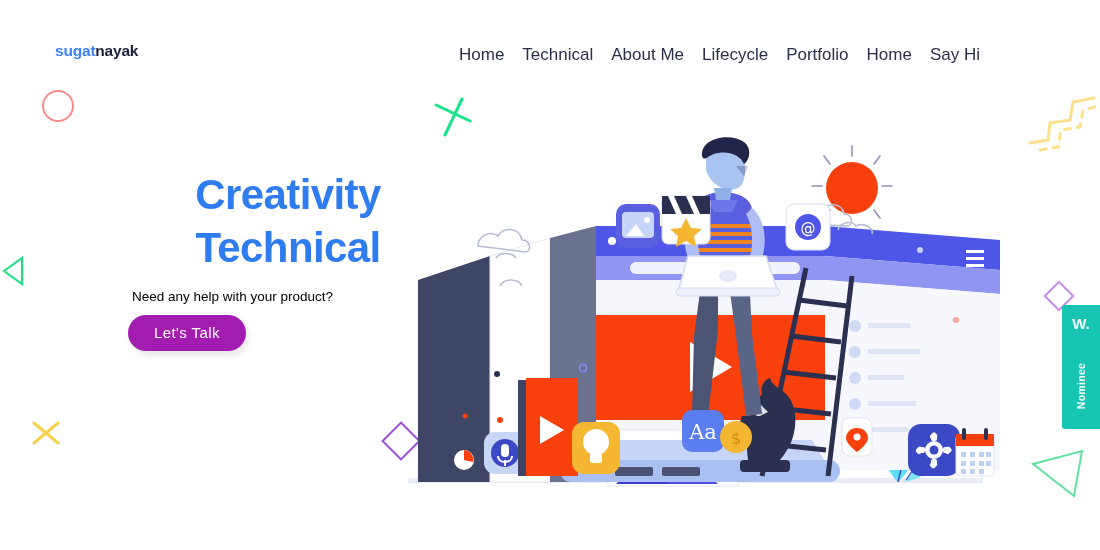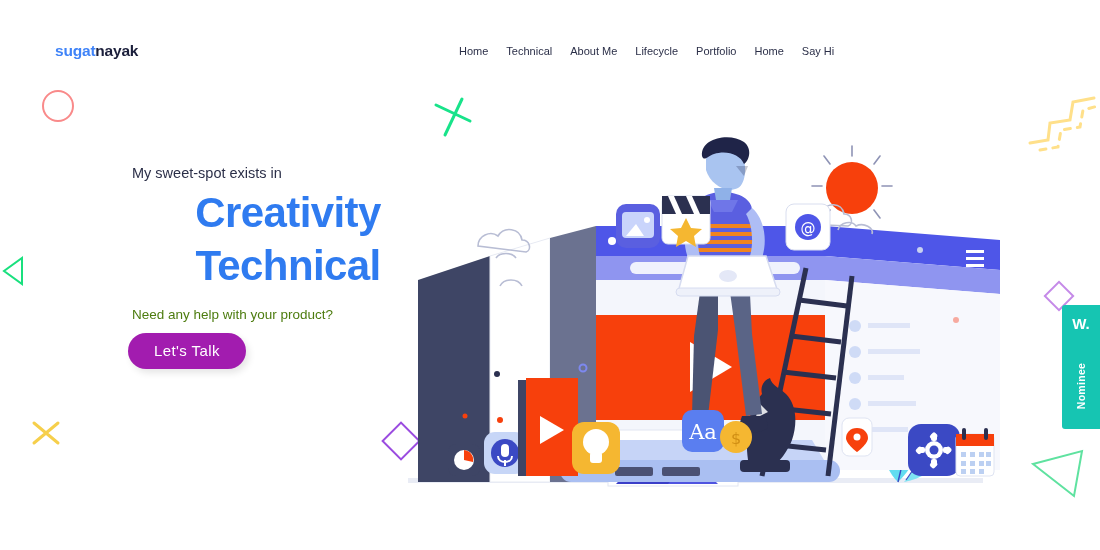--- a/index.html
+++ b/index.html
@@ -20,34 +20,34 @@
   .logo {
     position: absolute; left: 55px; top: 42px;
     font-size: 15.5px; font-weight: bold; letter-spacing: -0.2px;
     white-space: nowrap;
   }
   .logo .lg-a { color: #3f83f8; }
   .logo .lg-b { color: #1b1f3b; }
 
   .nav { position: absolute; left: 440px; top: 41px; display: flex; align-items: center; }
   .nav a {
-    color: #2b2f48; font-size: 11px; text-decoration: none;
+    color: #2b2f48; font-size: 17px; text-decoration: none;
     padding: 4px 0; margin: 0 9px; white-space: nowrap;
   }
   .nav a:first-child { margin-left: 19px; }
 
   
   .hero { position: absolute; left: 128px; top: 165px; width: 320px; }
   .eyebrow { font-size: 14.5px; color: #2b2f48; margin: 0 0 6px 4px; }
   .headline { margin: 4px; text-align: center; }
   .headline span {
     display: block; color: #2f7bf0; font-size: 42px; line-height: 1.25;
     font-weight: bold; letter-spacing: -0.6px;
   }
-  .subtext { font-size: 13.5px; color: #4d7c0f; margin: 15px 0 0 4px; }
+  .subtext { font-size: 13.5px; color: #000000; margin: 15px 0 0 4px; }
   .cta {
     display: inline-block; margin: 11px 0 0 0;
     background: #a21caf; color: #fff; border: none; border-radius: 22px;
     padding: 0 26px; height: 36px; line-height: 36px;
     font-size: 15px; font-family: "Liberation Sans", sans-serif;
     letter-spacing: 0.4px; cursor: pointer;
     box-shadow: 3px 4px 7px rgba(0,0,0,0.10);
   }
 
   
@@ -96,21 +96,20 @@
       <a href="#">Technical</a>
       <a href="#">About Me</a>
       <a href="#">Lifecycle</a>
       <a href="#">Portfolio</a>
       <a href="#">Home</a>
       <a href="#">Say Hi</a>
     </nav>
   </div>
 
   <div class="hero">
-    <p class="eyebrow">My sweet-spot exists in</p>
     <h1 class="headline">
       <span>Creativity</span>
       <span>Technical</span>
     </h1>
     <p class="subtext">Need any help with your product?</p>
     <button class="cta">Let's Talk</button>
   </div>
 
   <div class="decor d-circle"></div>
 

